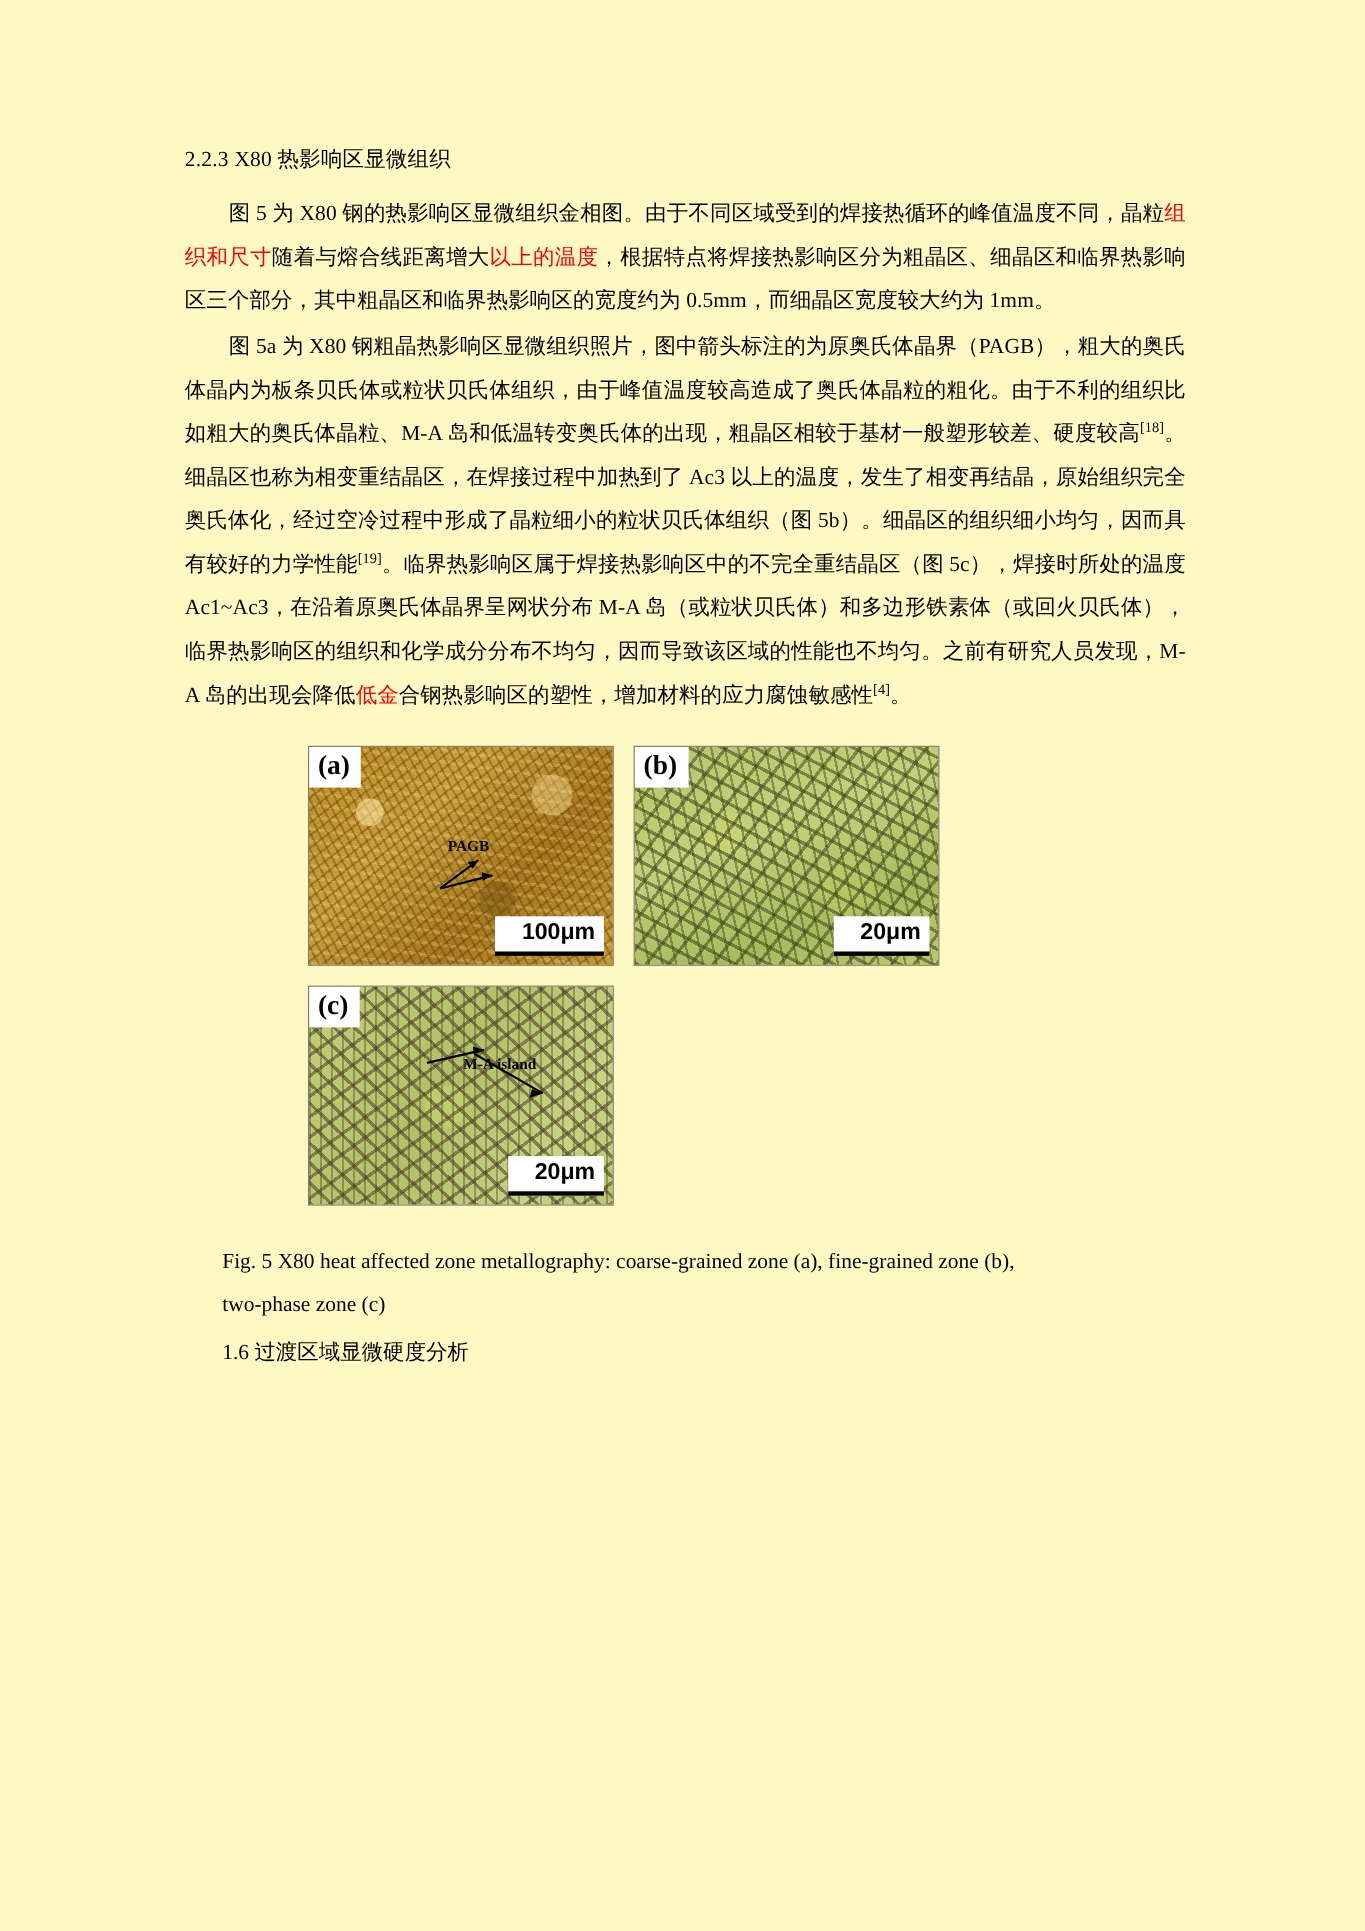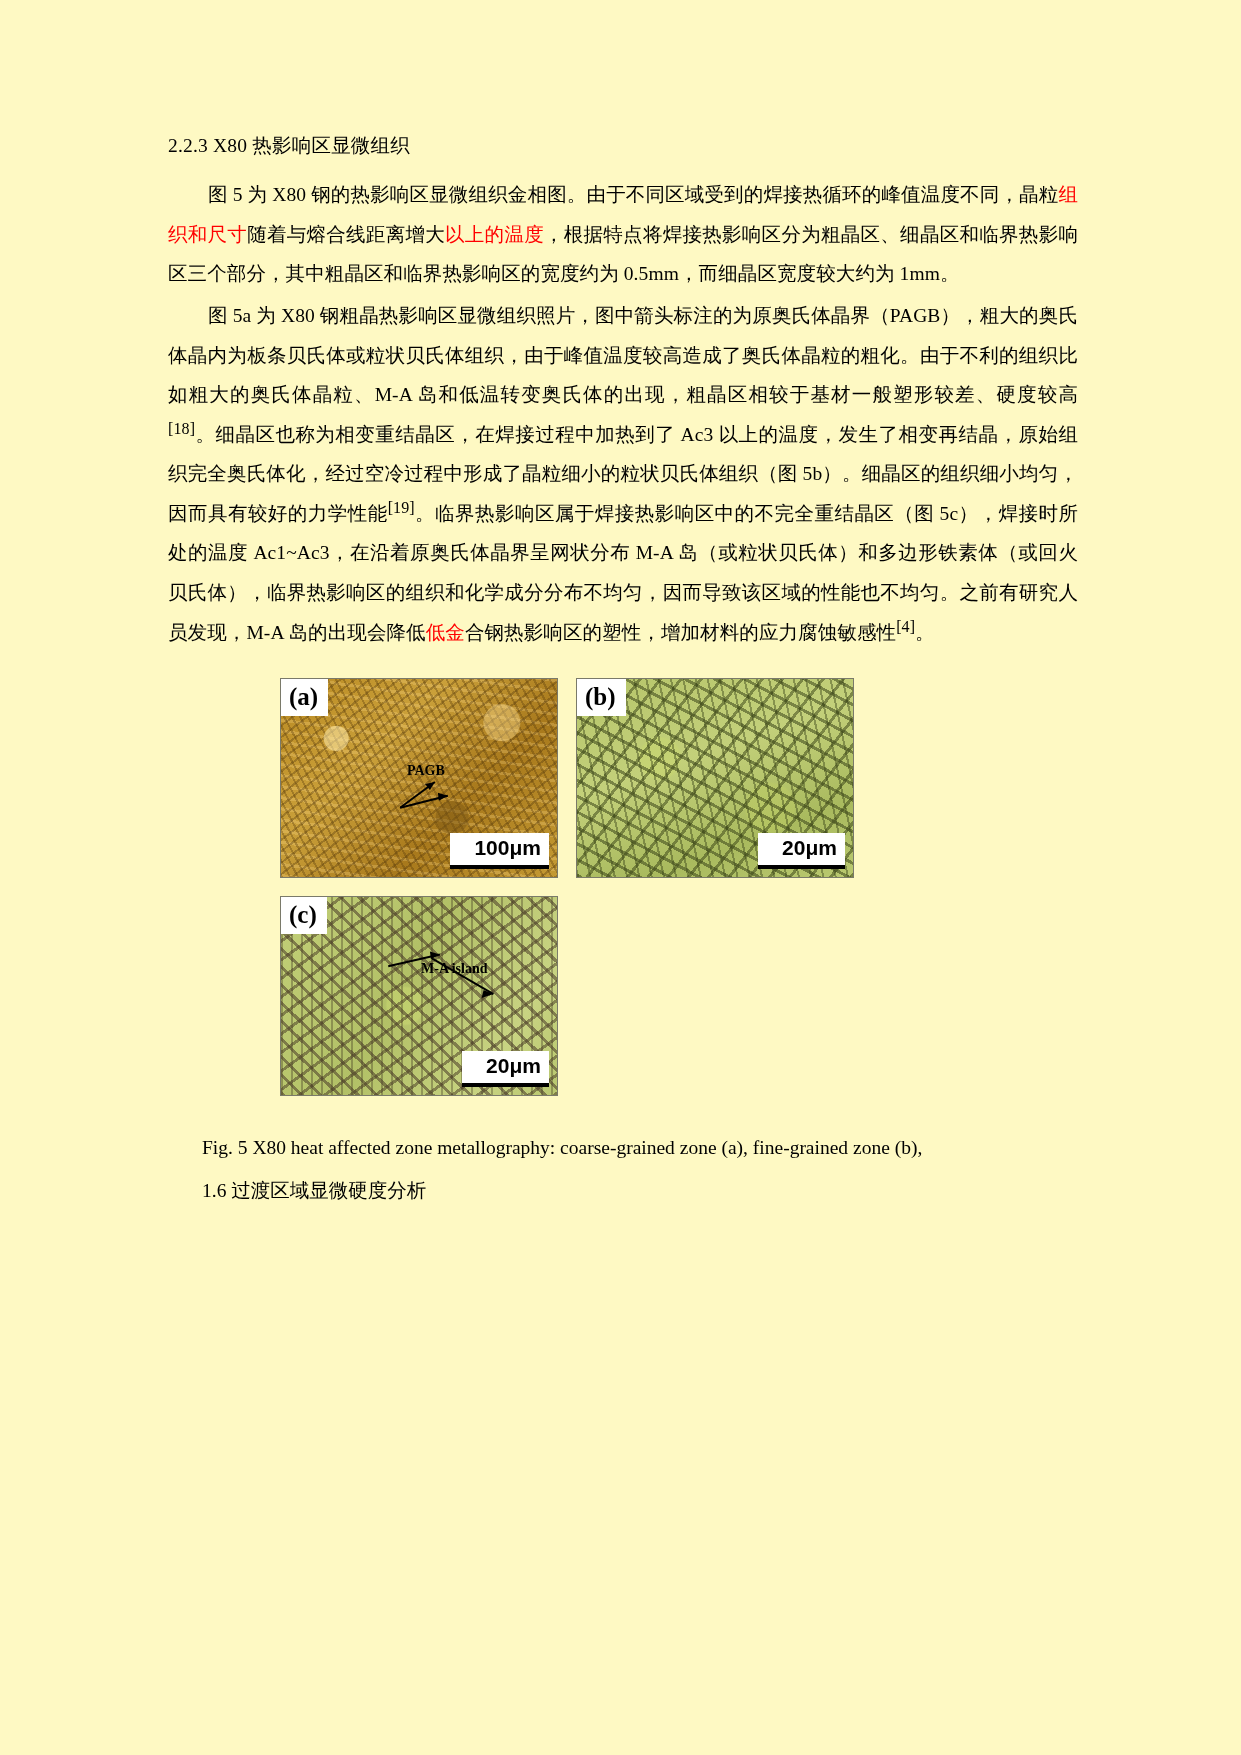--- a/index.html
+++ b/index.html
@@ -33,21 +33,21 @@
   p.body {
     font-size: 19.5px;
     line-height: 2.03;
     margin: 0 0 2px 0;
     text-align: justify;
     text-justify: inter-ideograph;
     text-indent: 2.05em;
     letter-spacing: 0.1px;
   }
   .red { color: #ff0000; }
-  sup { font-size: 16px; vertical-align: super; line-height: 0; }
+  sup { font-size: 13px; vertical-align: super; line-height: 0; }
 
   
   .figure {
     position: relative;
     margin-top: 26px;
     width: 910px;
     height: 430px;
   }
   .panel {
     position: absolute;
@@ -170,17 +170,18 @@
         </svg>
         <div class="annot" style="left:140px; top:36px;margin-top:28px;">M-A island</div>
         <div class="panel-label">(c)</div>
         <div class="scalebar">20μm</div>
       </div>
 
     </div>
 
     <div style="margin-top: 20px; padding-left: 34px;">
       <p class="caption caption-en">Fig. 5 X80 heat affected zone metallography: coarse-grained zone (a), fine-grained zone (b),</p>
+      <p class="caption caption-en">two-phase zone (c)</p>
       <p class="section-heading">1.6 过渡区域显微硬度分析</p>
     </div>
 
   </div>
 </div>
 
 </body></html>

